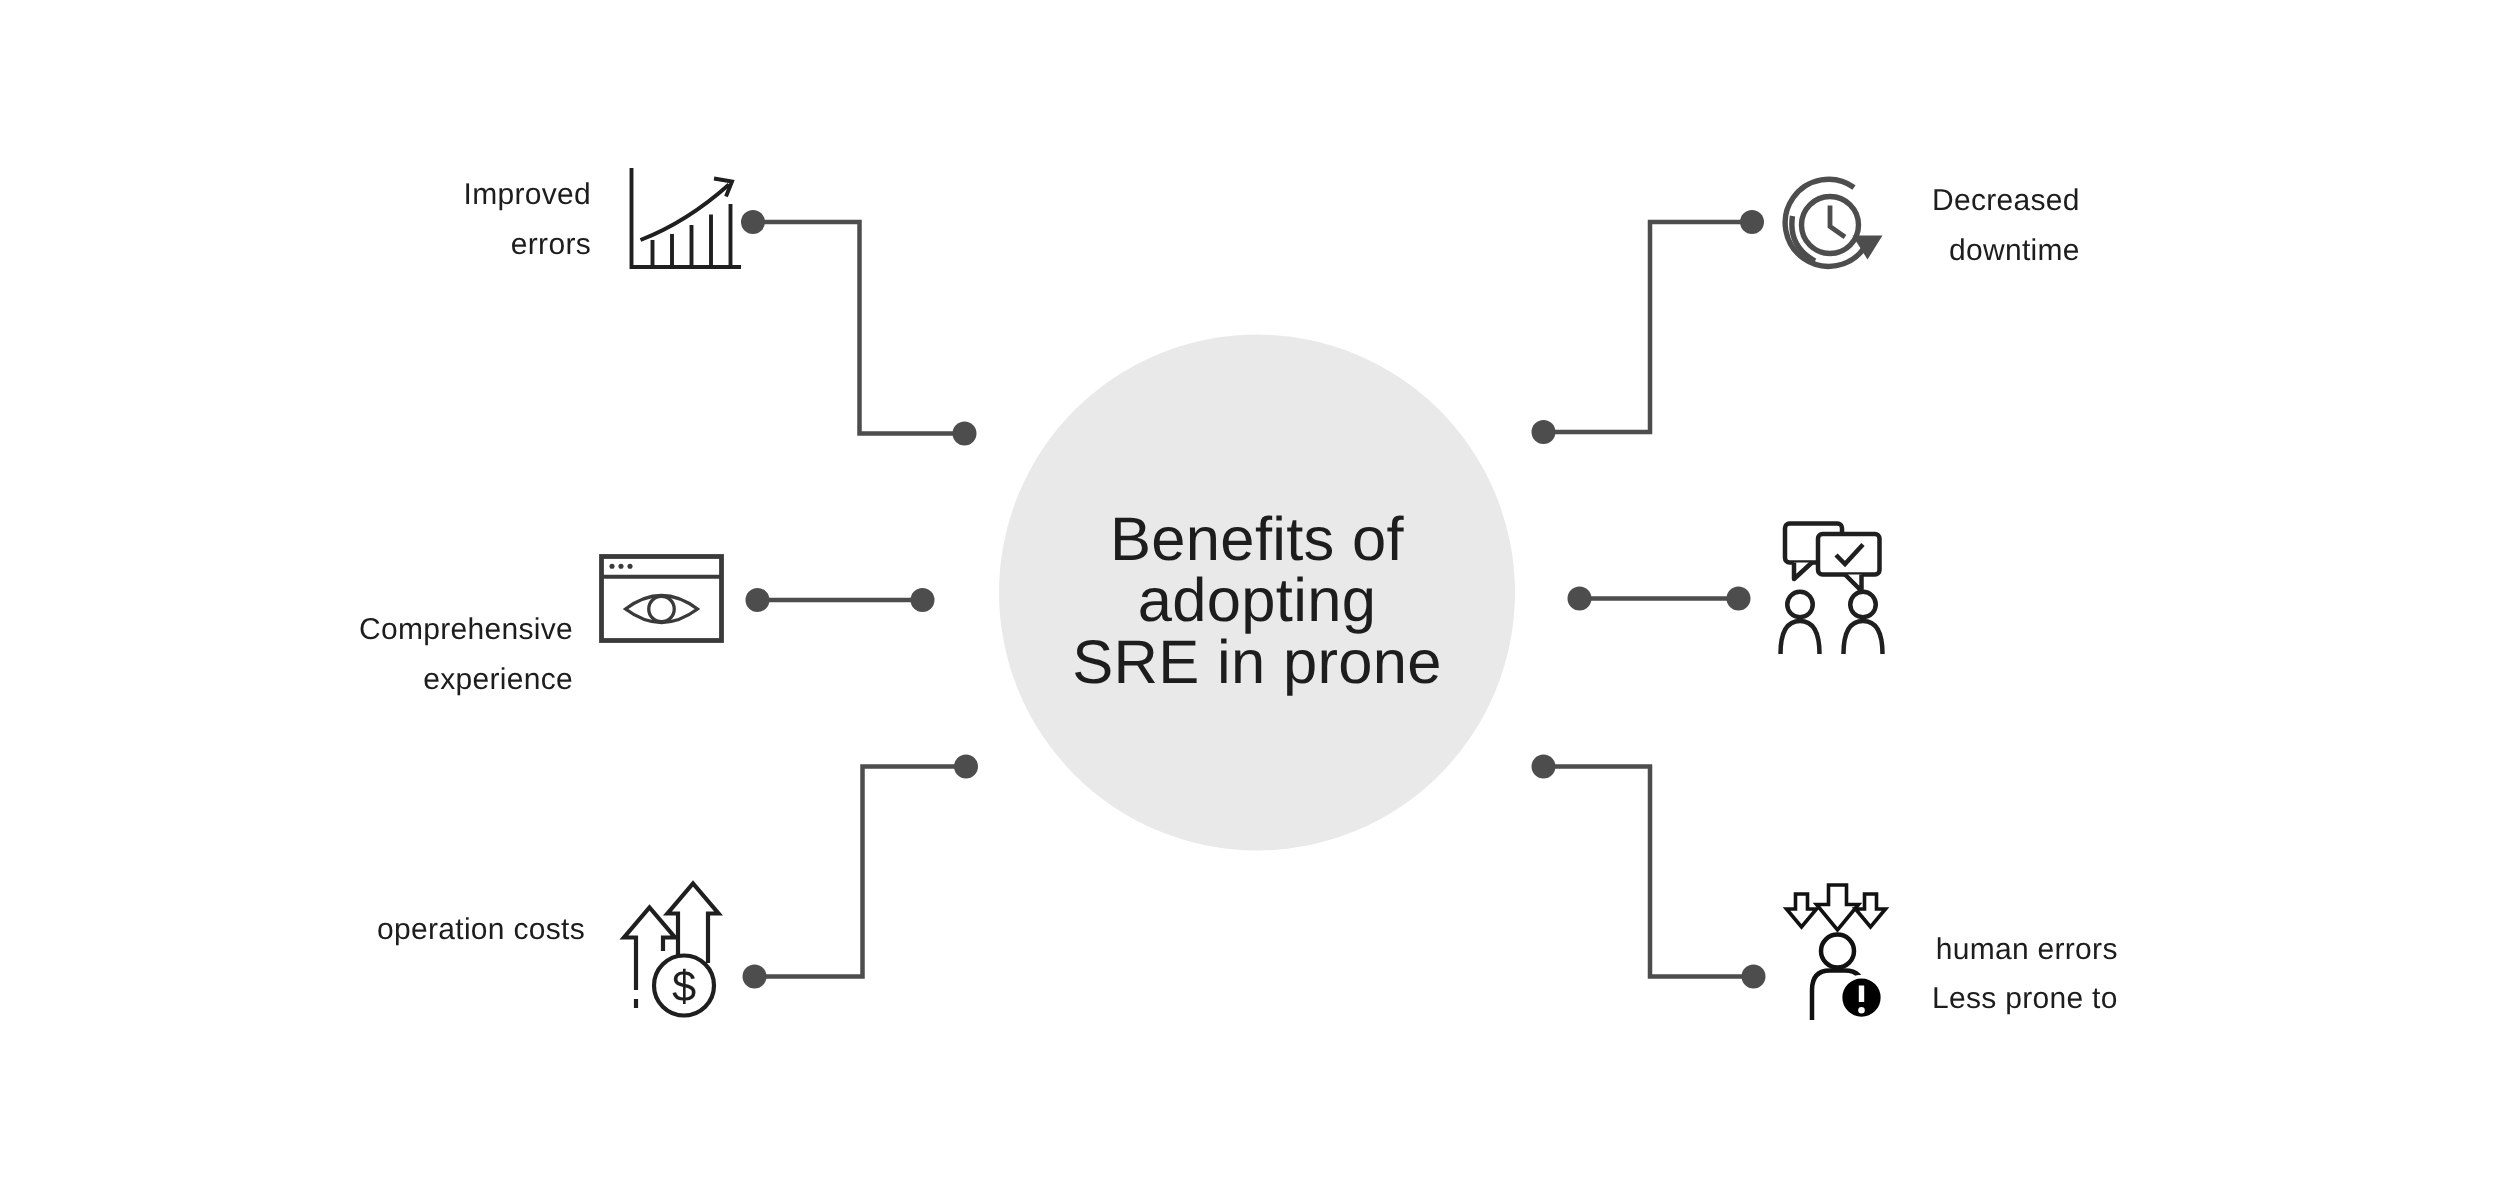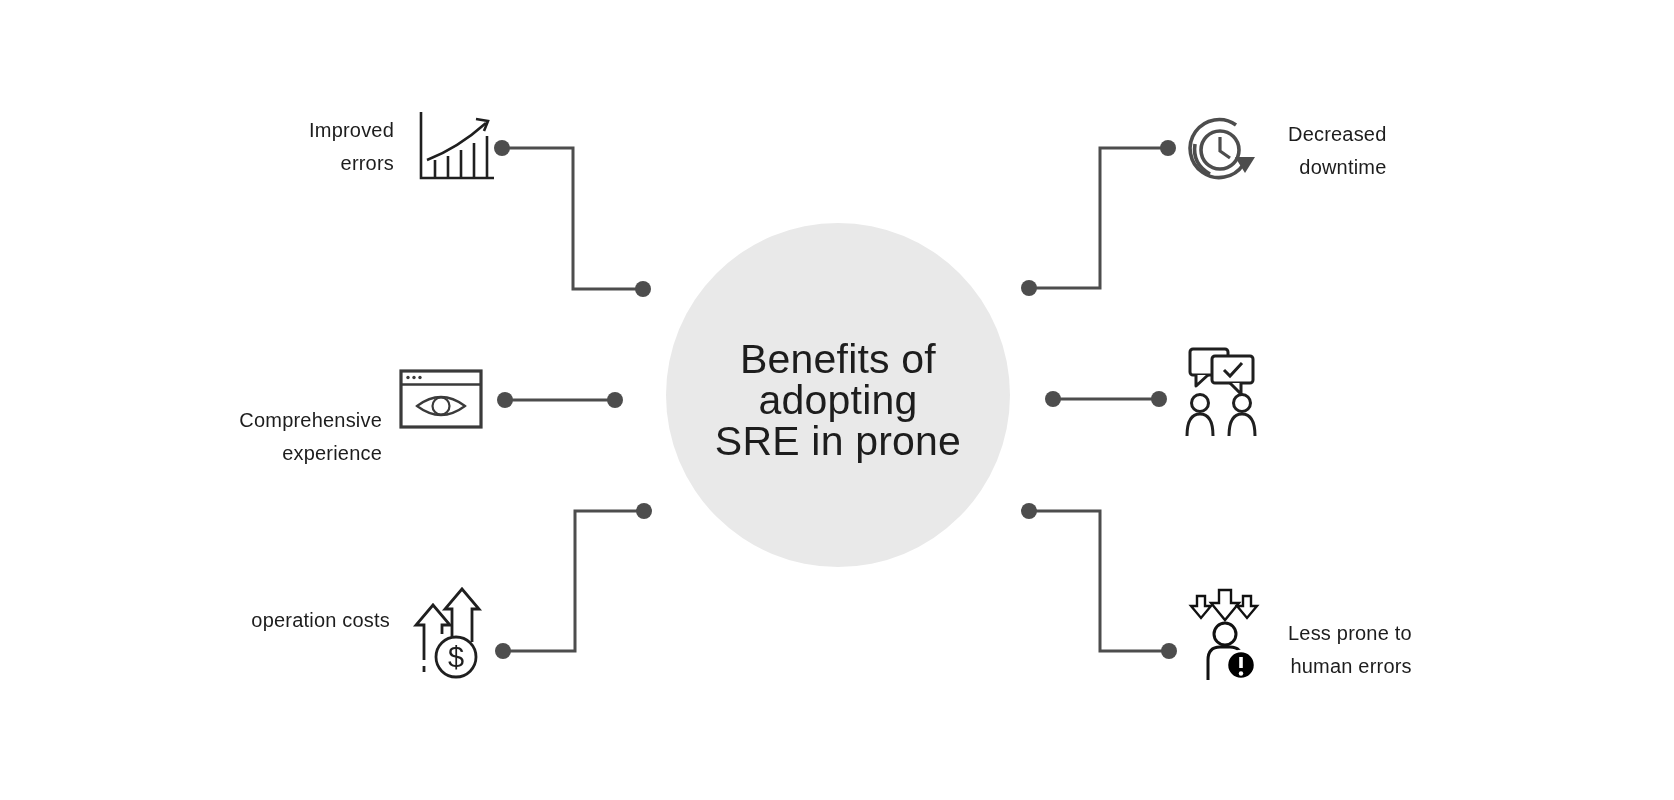--- a/index.html
+++ b/index.html
@@ -156,22 +156,22 @@
       <path d="M58,37 V48 L47,37" fill="#ffffff" stroke="#1f1f1f" stroke-width="3" stroke-linejoin="round"></path>
       <path d="M41,24 L47,30 L59,17" stroke="#1f1f1f" stroke-width="3"></path>
       <circle cx="17" cy="57" r="8.5" stroke="#1f1f1f" stroke-width="3"></circle>
       <path d="M4,90 Q4,68 17,68 Q30,68 30,90" stroke="#1f1f1f" stroke-width="3"></path>
       <circle cx="59" cy="57" r="8.5" stroke="#1f1f1f" stroke-width="3"></circle>
       <path d="M46,90 Q46,68 59,68 Q72,68 72,90" stroke="#1f1f1f" stroke-width="3"></path>
     </svg>
   </div>
 
   <div class="label align-left" style="top:617px;left:1288px;">
+    <span>human errors</span>
     <span>Less prone to</span>
-    <span>human errors</span>
   </div>
   <div class="icon-box" style="left:1187px;top:588px;width:76px;height:92px;">
     <svg viewBox="0 0 76 92" fill="none">
       <path d="M10,8 H18 V18 H24 L14,30 L4,18 H10 Z" stroke="#111111" stroke-width="2.4"></path>
       <path d="M32,2 H44 V15 H52 L38,32 L24,15 H32 Z" stroke="#111111" stroke-width="2.4"></path>
       <path d="M56,8 H64 V18 H70 L60,30 L50,18 H56 Z" stroke="#111111" stroke-width="2.4"></path>
       <circle cx="38" cy="46" r="11" stroke="#111111" stroke-width="3"></circle>
       <path d="M21,92 V72 Q21,59 33,59 H43 Q55,59 55,72 V92" stroke="#111111" stroke-width="3"></path>
       <circle cx="54" cy="77" r="14" fill="#000000" stroke="#ffffff" stroke-width="2.5"></circle>
       <path d="M54,69 V80" stroke="#ffffff" stroke-width="3.6"></path>

